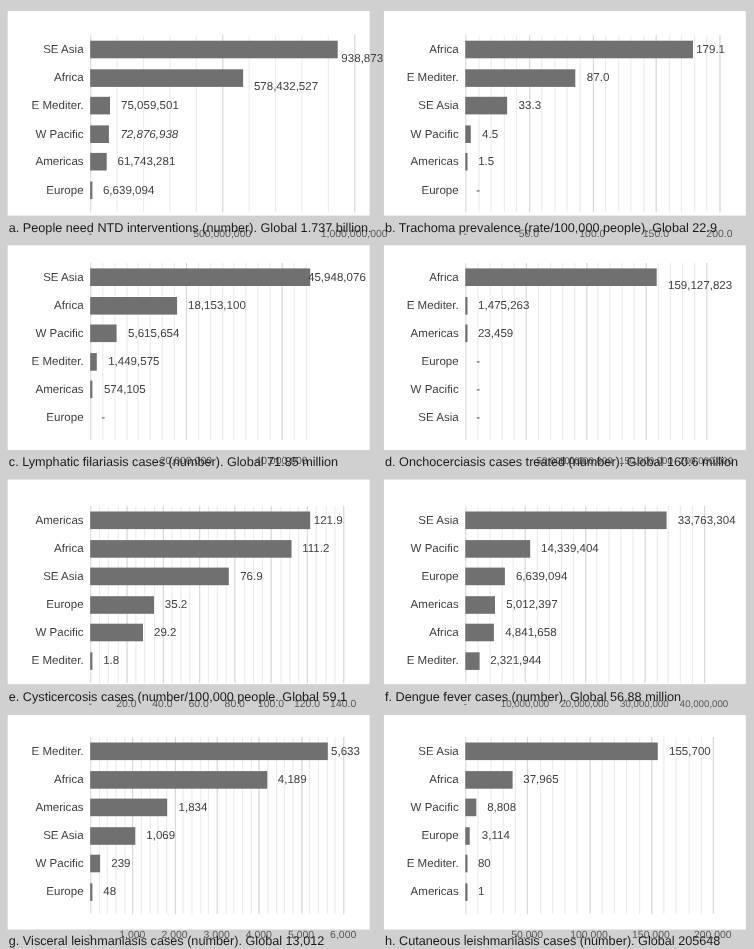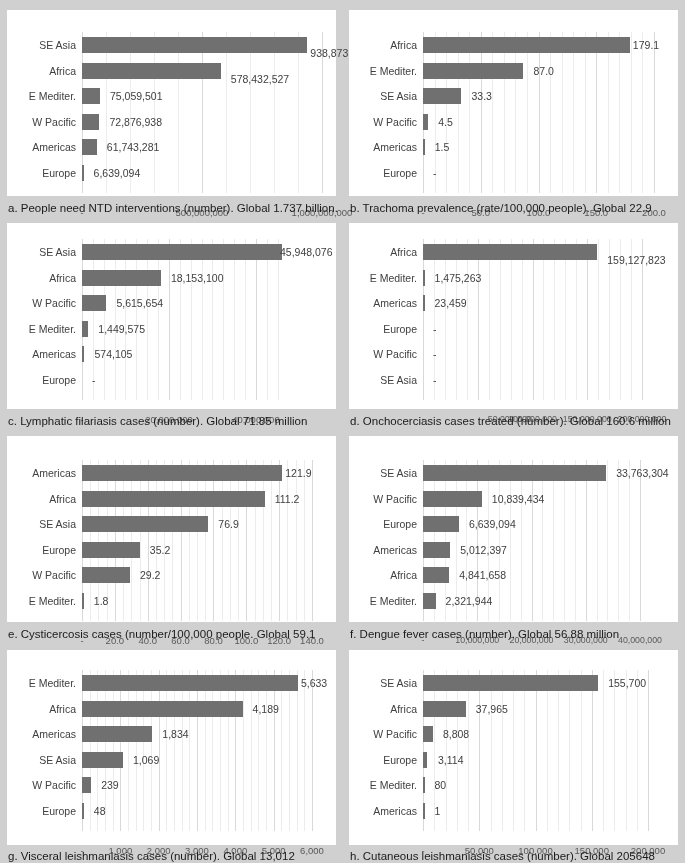--- a/index.html
+++ b/index.html
@@ -47,21 +47,21 @@
             <div class="val" style="left: 148.824px; top: 8px;">578,432,527</div>
           </div>
           <div class="row" style="top: 55px;">
             <div class="cat" style="left: -76px;">E Mediter.</div>
             <div class="bar" style="left: 0px; width: 18.0143px;"></div>
             <div class="val" style="left: 28.0143px;">75,059,501</div>
           </div>
           <div class="row" style="top: 80.5px;">
             <div class="cat" style="left: -76px;">W Pacific</div>
             <div class="bar" style="left: 0px; width: 17.4905px;"></div>
-            <div class="val" style="left: 27.4905px;">72,876,938</div>
+            <div class="val" style="left: 27.4905px; font-style: italic;">72,876,938</div>
           </div>
           <div class="row" style="top: 106px;">
             <div class="cat" style="left: -76px;">Americas</div>
             <div class="bar" style="left: 0px; width: 14.8184px;"></div>
             <div class="val" style="left: 24.8184px;">61,743,281</div>
           </div>
           <div class="row" style="top: 131.5px;">
             <div class="cat" style="left: -76px;">Europe</div>
             <div class="bar" style="left: 0px; width: 1.59338px;"></div>
             <div class="val" style="left: 11.5934px;">6,639,094</div>
@@ -378,21 +378,21 @@
           <div class="grid" style="left: 162.75px;"></div>
           <div class="grid" style="left: 217px;"></div>
           <div class="row" style="top: 4px;">
             <div class="cat" style="left: -76px;">SE Asia</div>
             <div class="bar" style="left: 0px; width: 183.166px;"></div>
             <div class="val" style="left: 193.166px;">33,763,304</div>
           </div>
           <div class="row" style="top: 29.5px;">
             <div class="cat" style="left: -76px;">W Pacific</div>
             <div class="bar" style="left: 0px; width: 58.8039px;"></div>
-            <div class="val" style="left: 68.8039px;">10,839,434</div>
+            <div class="val" style="left: 68.8039px;">14,339,404</div>
           </div>
           <div class="row" style="top: 55px;">
             <div class="cat" style="left: -76px;">Europe</div>
             <div class="bar" style="left: 0px; width: 36.0171px;"></div>
             <div class="val" style="left: 46.0171px;">6,639,094</div>
           </div>
           <div class="row" style="top: 80.5px;">
             <div class="cat" style="left: -76px;">Americas</div>
             <div class="bar" style="left: 0px; width: 27.1923px;"></div>
             <div class="val" style="left: 37.1923px;">5,012,397</div>

